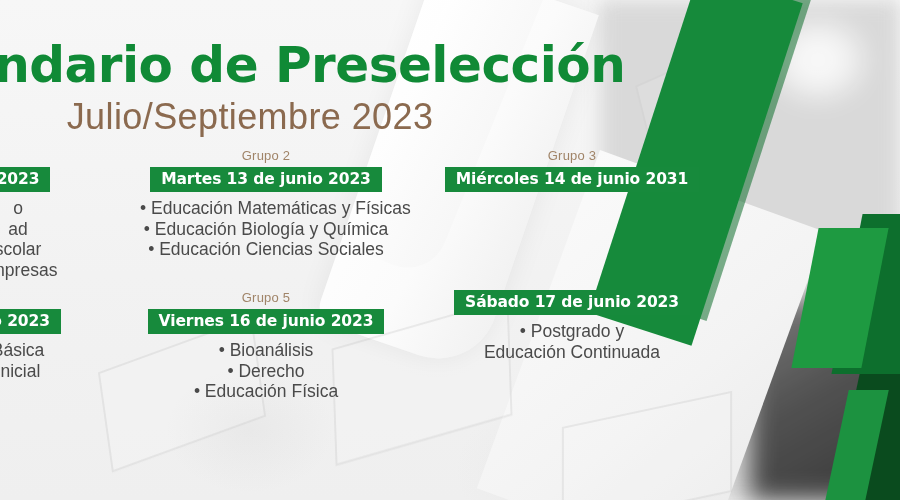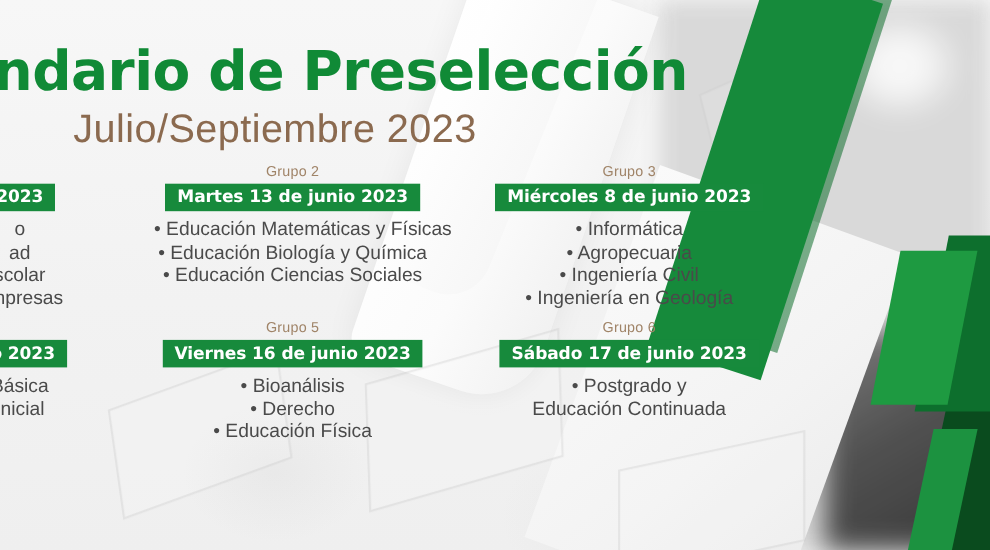--- a/index.html
+++ b/index.html
@@ -194,27 +194,21 @@
         <div class="badge">Martes 13 de junio 2023</div>
         <div class="items">
           <span class="li">• Educación Matemáticas y Físicas</span>
           <span class="li">• Educación Biología y Química</span>
           <span class="li">• Educación Ciencias Sociales</span>
         </div>
       </div>
 
       <div class="col c3">
         <div class="group-label">Grupo 3</div>
-        <div class="badge">Miércoles 8 de junio 2023</div>
-        <div class="items">
-          <span class="li">• Informática</span>
-          <span class="li">• Agropecuaria</span>
-          <span class="li">• Ingeniería Civil</span>
-          <span class="li">• Ingeniería en Geología</span>
-        </div>
+        <div class="badge">Miércoles 14 de junio 2031</div>
       </div>
 
     </div>
 
     <div class="row">
 
       <div class="col c1">
         <div class="group-label" style="visibility: hidden;"></div>
         <div class="badge">io 2023</div>
         <div class="items">
@@ -227,21 +221,20 @@
         <div class="group-label">Grupo 5</div>
         <div class="badge">Viernes 16 de junio 2023</div>
         <div class="items">
           <span class="li">• Bioanálisis</span>
           <span class="li">• Derecho</span>
           <span class="li">• Educación Física</span>
         </div>
       </div>
 
       <div class="col c3">
-        <div class="group-label">Grupo 6</div>
         <div class="badge">Sábado 17 de junio 2023</div>
         <div class="items">
           <span class="li">• Postgrado y</span>
           <span class="li">Educación Continuada</span>
         </div>
       </div>
 
     </div>
 
   </div>

